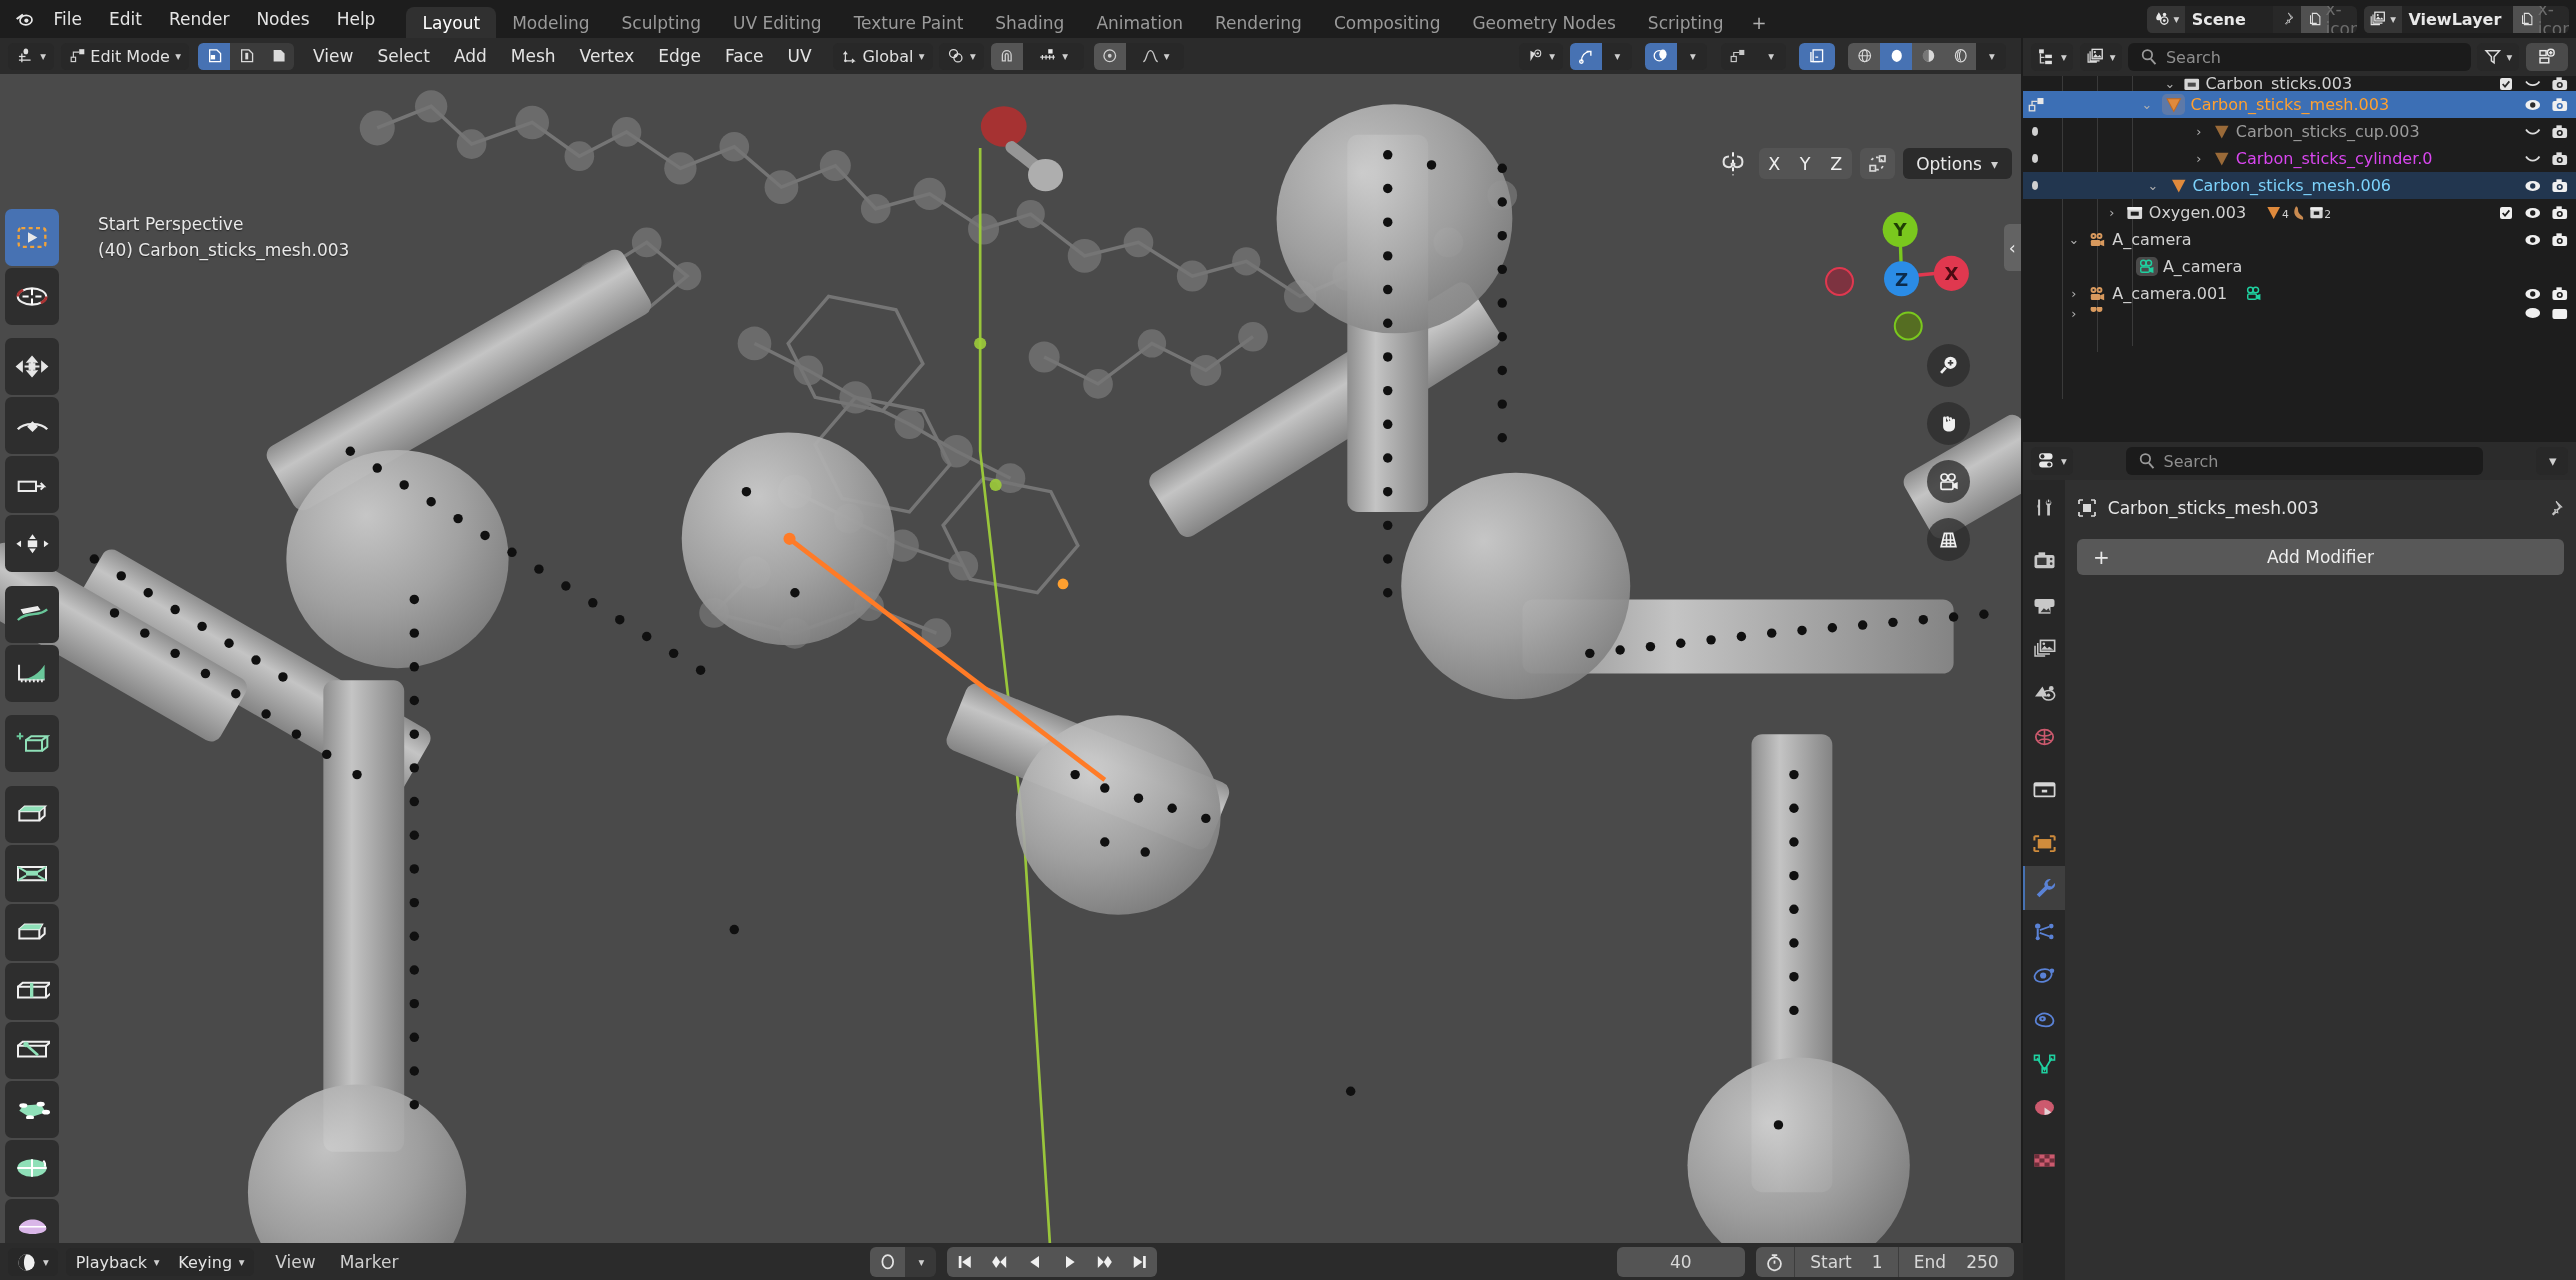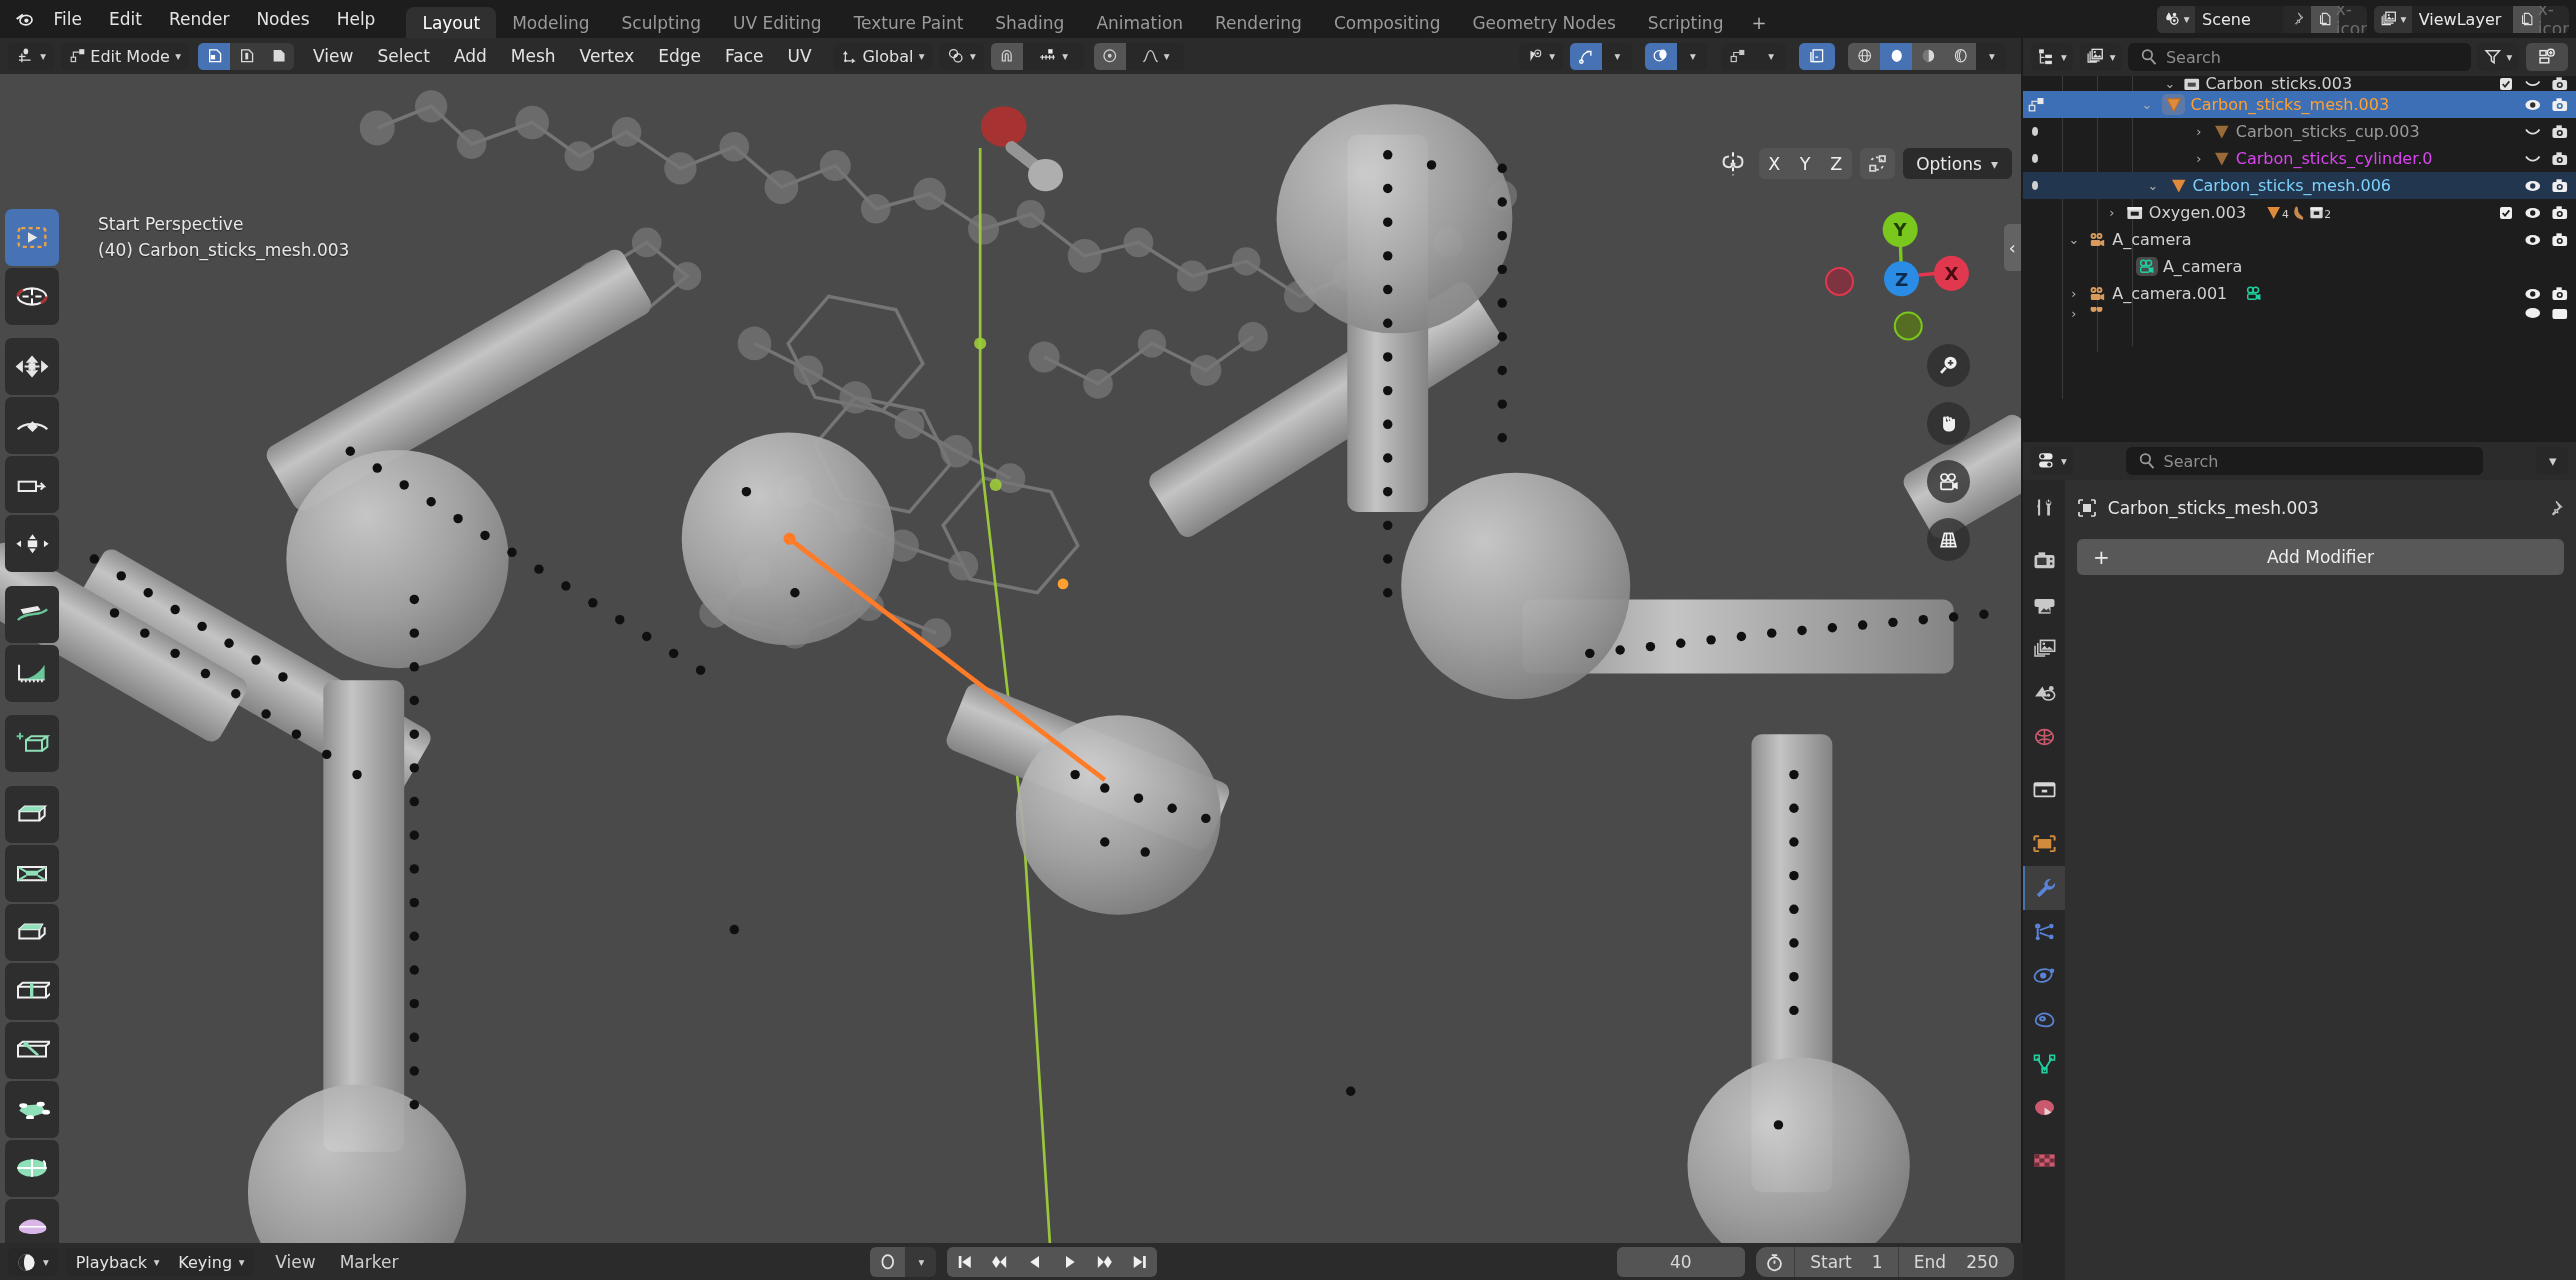--- a/index.html
+++ b/index.html
@@ -40,21 +40,21 @@
   .id-block {
     display: flex; align-items: center; height: 27px;
     background: #282828; border-radius: 5.4px; overflow: hidden;
   }
   .id-icon-btn {
     width: 38px; height: 27px; display:flex; align-items:center; justify-content:center;
     background:#353535; gap:2px;
   }
   .id-name {
     color:#e8e8e8; font-size:16px; padding: 0 12px 0 6.7px; min-width: 88px;
-    background:#232323; height:27px; display:flex; align-items:center;
+    background:#232323; height:27px; display:flex; align-items:center;font-weight:bold;
   }
   .id-btn {
     width: 28px; height:27px; display:flex; align-items:center; justify-content:center;
     color:#c8c8c8;
   }
   .id-btn.lit { background:#505050; }
   .id-btn.dim { color:#6b6b6b; }
 
   
   #vp-header {
@@ -211,21 +211,21 @@
     align-items:center; justify-content:center; gap:5.4px; padding: 0 9.4px;
     color:#e3e3e3; font-size:16px;
   }
   .tl-menu { color:#cfcfcf; font-size:17px; padding: 0 12px; }
   .tl-group { display:flex; height:30px; border-radius:6px; overflow:hidden; }
   .tl-seg { width:35px; background:#545454; display:flex; align-items:center; justify-content:center;}
   .num-field {
     height:30px; background:#545454; border-radius:6px; color:#d8d8d8;
     font-size:17px; display:flex; align-items:center; justify-content:center;
   }
-  .se-group { display:flex; height:30px; border-radius:11px; overflow:hidden; background:#545454; }
+  .se-group { display:flex; height:30px; border-radius:6px; overflow:hidden; background:#545454; }
   .se-cell {
     display:flex; align-items:center; gap:20px; padding: 0 15px; color:#d8d8d8; font-size:17px;
   }
   .se-icon { width:38px; display:flex; align-items:center; justify-content:center;}
   .se-div { width:1.3px; background:#3d3d3d; }
 
   svg { display:block; }
 </style>
 </head>
 <body>

